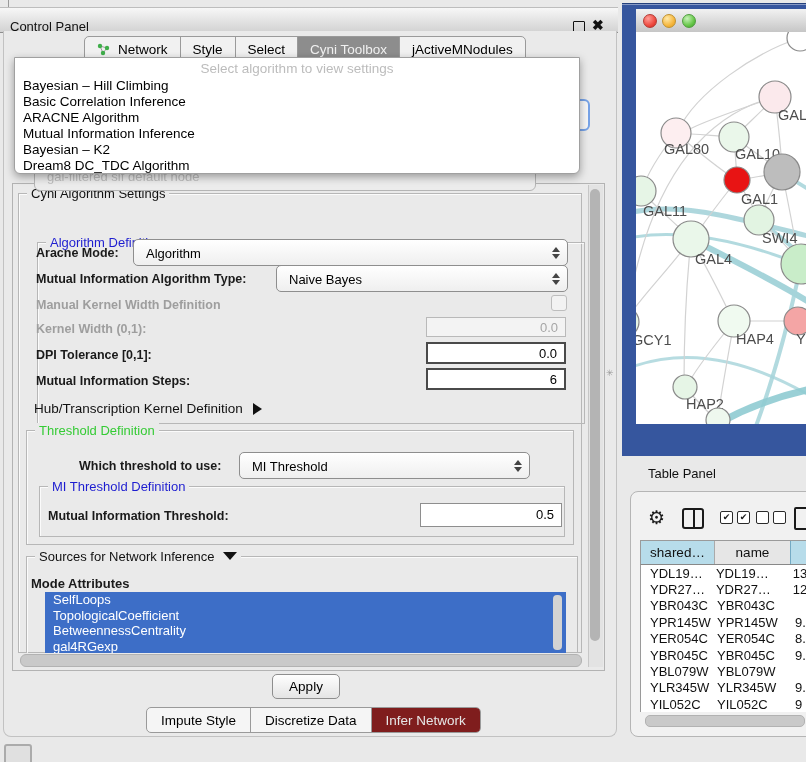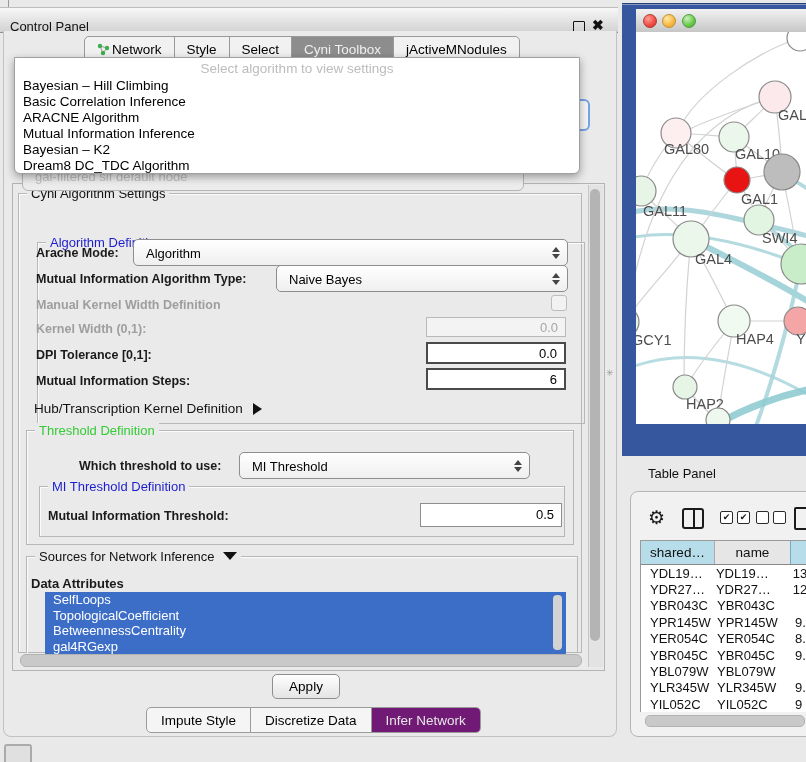--- a/index.html
+++ b/index.html
@@ -7,30 +7,30 @@
   .abs{position:absolute;}
   
   .cp-titlebar{left:0;top:7px;width:618px;height:24px;background:linear-gradient(#f7f7f7,#d2d2d2);border-top:1px solid #bdbdbd;border-bottom:1px solid #8e8e8e;}
   .cp-title{left:10px;top:11px;font-size:13px;color:#111;}
   .float-box{left:573px;top:13px;width:10px;height:10px;border:1.5px solid #111;border-radius:1px;}
   .close-x{left:592px;top:9px;font-size:14px;font-weight:bold;color:#111;}
   .cp-body{left:3px;top:31px;width:612px;height:705px;background:#eaeaea;border:1px solid #c2c2c2;border-top:none;border-radius:0 0 8px 8px;}
   .top-tick{left:8px;top:0;width:1px;height:7px;background:#9a9a9a;}
   
   .tabbar{left:84px;top:36px;height:25px;display:flex;border:1px solid #9a9a9a;border-radius:5px;overflow:hidden;background:#f1f1f1;z-index:2;}
-  .tab{display:flex;align-items:center;justify-content:center;gap:2px;font-size:13.5px;color:#000;padding:0 12px;border-right:1px solid #9a9a9a;}
+  .tab{display:flex;align-items:center;justify-content:center;gap:8px;font-size:13.5px;color:#000;padding:0 12px;border-right:1px solid #9a9a9a;}
   .tab:last-child{border-right:none;}
   .tab.sel{background:#8d8d8d;color:#f1f1f1;}
   
   .popup{left:14px;top:57px;width:564px;height:115px;background:#fff;border:1px solid #a0a0a0;border-radius:0 0 6px 6px;box-shadow:0 3px 8px rgba(0,0,0,.35);z-index:10;}
   .popup-prompt{left:0;top:3px;width:100%;text-align:center;font-size:13.5px;color:#bcbcbc;}
   .popup-item{left:8px;font-size:13.5px;color:#000;white-space:nowrap;}
   .popup-item.bold{font-weight:normal;}
   
-  .frag-combo{left:22px;top:163px;width:488px;height:26px;border:1px solid #b5b5b5;border-radius:6px;background:#ececec;color:#bdbdbd;font-size:13px;line-height:26px;padding-left:12px;z-index:1;}
+  .frag-combo{left:34px;top:163px;width:488px;height:26px;border:1px solid #b5b5b5;border-radius:6px;background:#ececec;color:#bdbdbd;font-size:13px;line-height:26px;padding-left:12px;z-index:1;}
   .frag-blue{left:560px;top:99px;width:26px;height:28px;border:2px solid #76a2e6;border-radius:6px;background:#f6f6f6;z-index:1;}
   
   .scrollpanel{left:12px;top:183px;width:591px;height:486px;background:#eaeaea;border:1px solid #b3b3b3;}
   .vscroll-track{left:588px;top:185px;width:14px;height:482px;background:#e3e3e3;border-left:1px solid #c6c6c6;}
   .vscroll-thumb{left:590px;top:189px;width:10px;height:452px;background:#b4b4b4;border-radius:5px;}
   .fieldset{border:1px solid #b7b7b7;box-shadow:1px 1px 0 rgba(255,255,255,.8) inset;}
   .legend{position:absolute;top:-8px;left:8px;background:#eaeaea;padding:0 4px;font-size:13px;white-space:nowrap;}
   .legend.blue{color:#1d1dd0;}
   .legend.green{color:#35cb35;}
   .flabel{font-size:12.5px;font-weight:bold;color:#1a1a1a;white-space:nowrap;}
@@ -50,21 +50,21 @@
   .arrow-r{display:inline-block;margin-left:10px;width:0;height:0;border-top:6px solid transparent;border-bottom:6px solid transparent;border-left:9px solid #111;vertical-align:-2px;}
   .arrow-d{display:inline-block;margin-left:8px;width:0;height:0;border-left:7px solid transparent;border-right:7px solid transparent;border-top:8px solid #111;vertical-align:1px;}
   .datalist{background:#3d6ec7;overflow:hidden;}
   .datalist .li{font-size:13px;color:#fff;padding-left:8px;height:15.7px;line-height:15.7px;white-space:nowrap;}
   .list-thumb{position:absolute;right:4px;top:3px;width:9px;height:55px;background:#d3d3d3;border-radius:4px;}
   .hscroll{left:20px;top:654px;width:560px;height:11px;background:#c9c9c9;border:1px solid #b2b2b2;border-radius:6px;}
   .applybtn{left:272px;top:674px;width:66px;height:23px;border:1px solid #8e8e8e;border-radius:5px;background:linear-gradient(#fefefe,#e4e4e4);font-size:13.5px;color:#000;text-align:center;line-height:23px;}
   .bottombar{left:146px;top:707px;height:24px;display:flex;border:1px solid #9a9a9a;border-radius:5px;overflow:hidden;background:#f5f5f5;}
   .btab{display:flex;align-items:center;font-size:13.5px;color:#000;padding:0 14px;border-right:1px solid #9a9a9a;}
   .btab:last-child{border-right:none;}
-  .btab.sel{background:#701a75;color:#e6e6e6;}
+  .btab.sel{background:#7f1d1d;color:#e6e6e6;}
   .mini-square{left:4px;top:744px;width:24px;height:20px;border:2px solid #ababab;border-radius:3px;background:#e0e0e0;}
   .splitter{left:606px;top:368px;font-size:9px;color:#9a9a9a;}
   
   .netframe{left:622px;top:3px;width:184px;height:452px;background:#36569e;border-top:1px solid #24407c;box-shadow:0 1px 0 rgba(255,255,255,.4) inset;}
   .net-titlebar{left:636px;top:9px;width:170px;height:23px;background:linear-gradient(#f2f2f2,#c6c6c6);border-bottom:1px solid #7d7d7d;}
   .light{position:absolute;top:5px;width:12px;height:12px;border-radius:50%;}
   .light.red{left:7px;background:radial-gradient(circle at 35% 30%,#ff9d97,#ee4b40 60%,#c9251c);border:1px solid #b33a34;}
   .light.yellow{left:26px;background:radial-gradient(circle at 35% 30%,#ffe9a8,#f6b73e 60%,#dd9a1f);border:1px solid #c0922f;}
   .light.green{left:46px;background:radial-gradient(circle at 35% 30%,#c7f2b9,#67c749 60%,#3f9c2a);border:1px solid #4f9e3f;}
   .netcanvas{left:636px;top:32px;width:170px;height:392px;background:#fff;overflow:hidden;}
@@ -201,22 +201,22 @@
 
 <div class="abs fieldset" style="left:39px;top:486px;width:524px;height:49px;">
   <span class="legend blue">MI Threshold Definition</span>
 </div>
 <div class="abs flabel" style="left:48px;top:509px;">Mutual Information Threshold:</div>
 <div class="abs tfield norm" style="left:420px;top:503px;width:142px;height:24px;line-height:22px;">0.5</div>
 
 <div class="abs fieldset" style="left:26px;top:556px;width:550px;height:96px;border-bottom:none;">
   <span class="legend" style="color:#111;"><span>Sources for Network Inference</span><span class="arrow-d"></span></span>
 </div>
-<div class="abs flabel" style="left:31px;top:576px;font-size:13px;">Data Attributes</div>
-<div class="abs datalist" style="left:45px;top:592px;width:521px;height:73px;">
+<div class="abs flabel" style="left:31px;top:576px;font-size:13px;">Mode Attributes</div>
+<div class="abs datalist" style="left:45px;top:592px;width:521px;height:61px;">
   <div class="li">SelfLoops</div>
   <div class="li">TopologicalCoefficient</div>
   <div class="li">BetweennessCentrality</div>
   <div class="li">gal4RGexp</div>
   <div class="list-thumb"></div>
 </div>
 <div class="abs hscroll"></div>
 
 <div class="abs applybtn">Apply</div>
 

